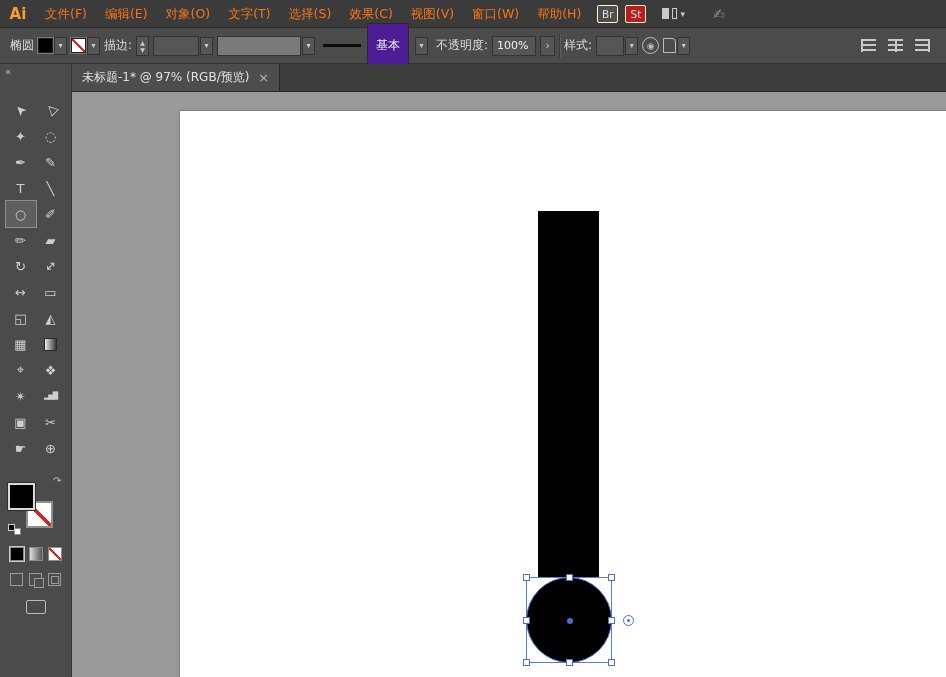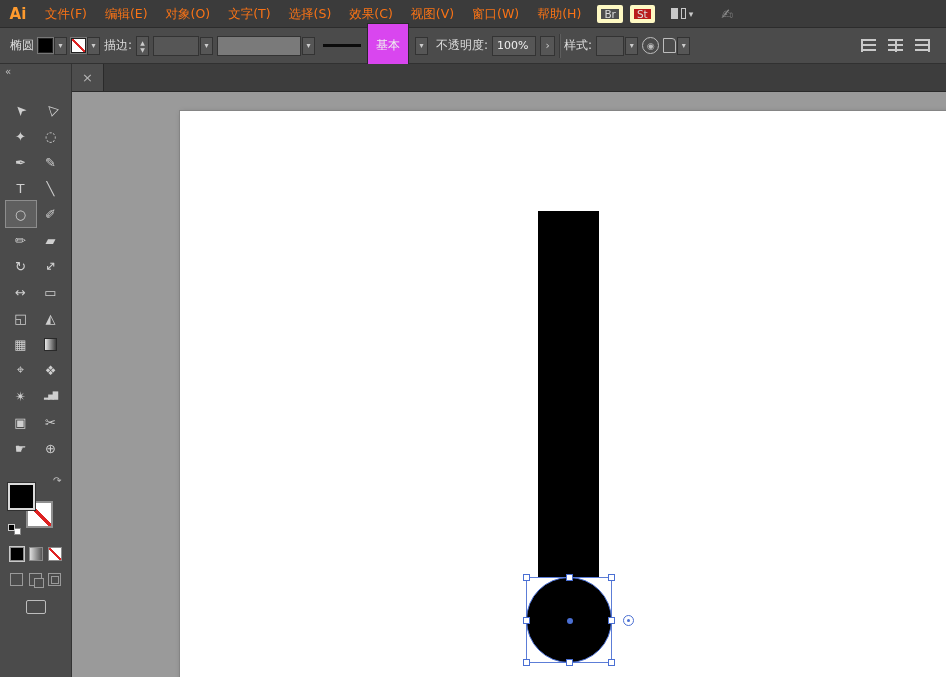--- a/index.html
+++ b/index.html
@@ -3,21 +3,21 @@
 <meta charset="utf-8">
 <style>
   * { box-sizing: border-box; margin: 0; padding: 0; }
   html,body { width: 946px; height: 677px; overflow: hidden; }
   body { font-family: "DejaVu Sans", "Liberation Sans", sans-serif; font-size: 12px; color: #d6d6d6; background:#3c3c3c; position: relative; }
 
   
   #menubar { position:absolute; top:0; left:0; right:0; height:28px; background:#3b3b3b; border-bottom:1px solid #2c2c2c; display:flex; align-items:center; }
   .ai-logo { width:36px; text-align:center; font-weight:bold; font-size:15px; color:#fe9a2e; }
   .menu-item { padding:0 9px; height:28px; line-height:28px; color:#f97316; font-size:12.5px; cursor:default; }
-  .badge { min-width:21px; height:18px; padding:0 3px; display:flex; align-items:center; justify-content:center; border:4px solid #fef9c3; border-radius:2px; font-size:10.5px; background:#4e4e4e; color:#ddd; margin-left:7px; }
+  .badge { min-width:21px; height:18px; padding:0 3px; display:flex; align-items:center; justify-content:center; border:1px solid #fef9c3; border-radius:2px; font-size:10.5px; background:#4e4e4e; color:#ddd; margin-left:7px; }
   .badge.stock { background:#b91c1c; }
   .ws { display:flex; align-items:center; gap:3px; margin-left:16px; }
   .ws-a { width:7px; height:11px; background:#c9c9c9; }
   .ws-b { width:5px; height:11px; border:1px solid #c9c9c9; }
   .dd-glyph { font-size:9px; color:#c9c9c9; }
   .touch { margin-left:28px; color:#8f8f8f; font-size:14px; }
 
   
   #controlbar { position:absolute; top:28px; left:0; right:0; height:36px; background:#4b4b4b; border-bottom:1px solid #313131; display:flex; align-items:center; padding:0 10px; gap:4px; }
   .cb-label { color:#dcdcdc; font-size:12px; white-space:nowrap; }
@@ -25,21 +25,21 @@
   .cb-swatch { width:15px; height:15px; border:1px solid #222; box-shadow:0 0 0 1px #777; }
   .cb-swatch.fill { background:#000; }
   .cb-swatch.stroke-none { background:linear-gradient(to top right,#fff 44%,#dd2222 44%,#dd2222 56%,#fff 56%); }
   .dd { width:13px; height:18px; background:#565656; border:1px solid #333; display:flex; align-items:center; justify-content:center; font-size:8px; color:#ccc; }
   .stepper { width:13px; height:20px; background:#565656; border:1px solid #333; display:flex; flex-direction:column; align-items:center; justify-content:center; font-size:6px; line-height:7px; color:#ccc; }
   .field { height:20px; background:#565656; border:1px solid #333; }
   .w-46 { width:46px; }
   .brush-field { width:84px; background:#7a7a7a; }
   .profile { display:flex; align-items:center; gap:6px; height:22px; padding:0 4px; }
   .stroke-line { width:38px; height:3px; background:#0b0b0b; }
-  .basic-btn { border:1px solid #2a2a2a; background:#d946ef; padding:13px 8px; color:#efefef; font-size:12px; box-shadow:inset 0 -1px 0 #9a9a9a; }
+  .basic-btn { border:1px solid #2a2a2a; background:#4c1d95; padding:13px 8px; color:#efefef; font-size:12px; box-shadow:inset 0 -1px 0 #9a9a9a; }
   .opacity-input { width:44px; height:20px; background:#565656; border:1px solid #333; color:#eee; font-size:11px; padding:0 4px; font-family:"DejaVu Sans", sans-serif; }
   .more-btn { width:15px; height:20px; background:#565656; border:1px solid #333; color:#ccc; display:flex; align-items:center; justify-content:center; font-size:11px; }
   .sep { width:1px; height:24px; background:#3a3a3a; box-shadow:1px 0 0 #5e5e5e; }
   .recolor { width:17px; height:17px; border-radius:50%; border:1px solid #bdbdbd; display:flex; align-items:center; justify-content:center; color:#bdbdbd; font-size:9px; }
   .doc-ico { width:13px; height:15px; border:1px solid #bdbdbd; border-top-right-radius:4px; }
   .align-group { margin-left:auto; display:flex; align-items:center; gap:12px; padding-right:6px; }
   .align-ico { width:15px; height:13px;
     background:
       linear-gradient(#c9c9c9,#c9c9c9) var(--lp) top / 2px 100% no-repeat,
       repeating-linear-gradient(to bottom,#c9c9c9 0 2px,transparent 2px 5px);
@@ -168,20 +168,21 @@
     </div>
     <div class="align-group">
       <div class="align-ico al-left"></div>
       <div class="align-ico al-center"></div>
       <div class="align-ico al-right"></div>
     </div>
   </div>
 
   <div id="tabbar">
     <div class="tab">
+      <span>未标题-1* @ 97% (RGB/预览)</span>
       <span class="tab-close">×</span>
     </div>
   </div>
 
   <aside id="toolbar">
     <div class="chev">«</div>
     <div class="tools">
       <div class="tool">
           <span class="rot">➤</span>
         </div>

